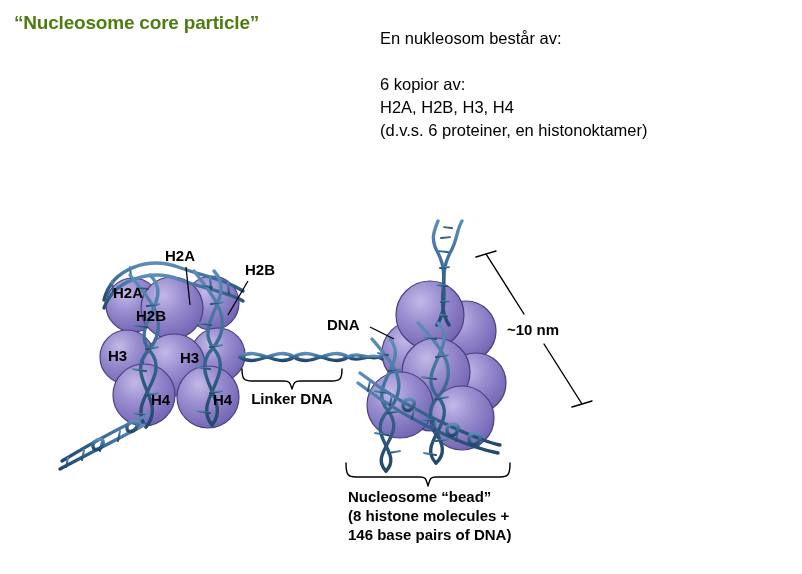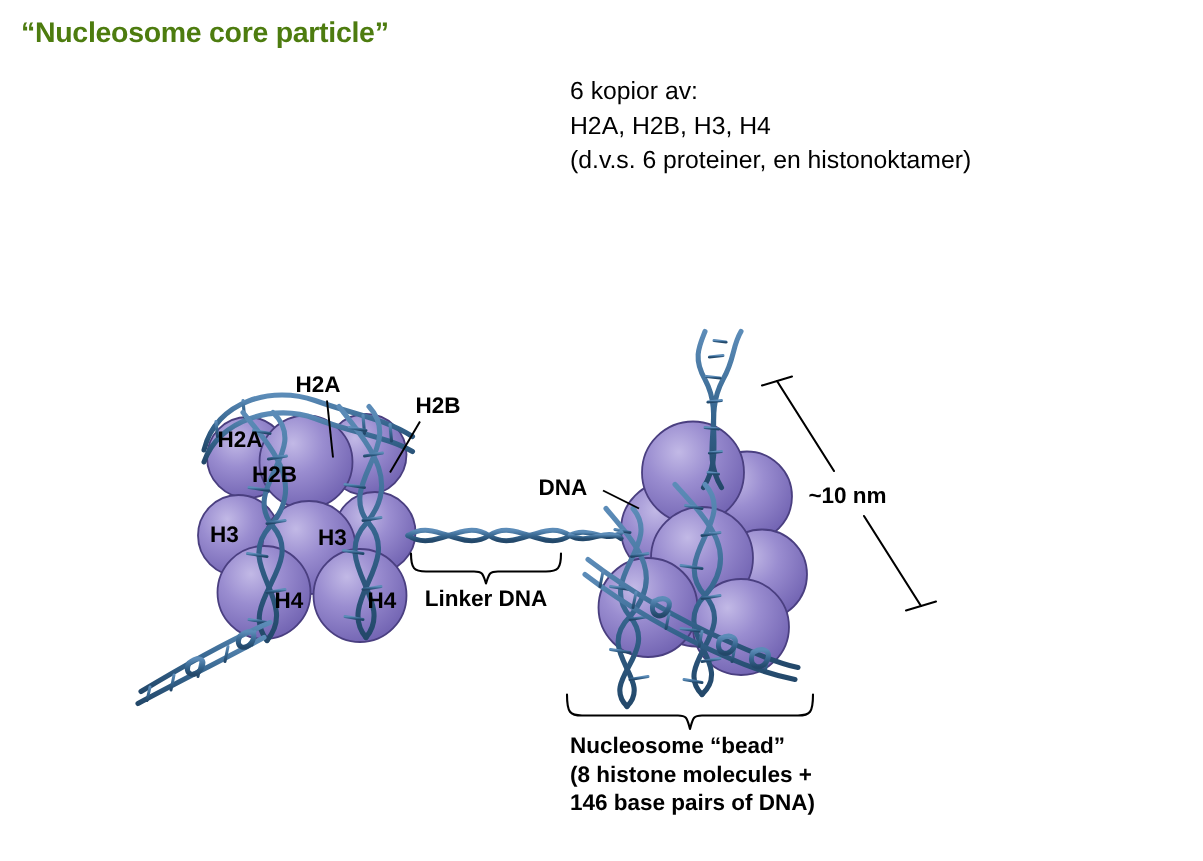--- a/index.html
+++ b/index.html
@@ -45,21 +45,20 @@
     height: 23px;
   }
 
   
   #figure-panel {
     position: absolute;
     left: 0px;
     top: 205px;
     width: 704px;
     height: 369px;
-    margin-left: 32px;
   }
   #figure-panel svg {
     display: block;
   }
 
   
   .fig-label {
     font-family: "Liberation Sans", sans-serif;
     font-size: 15px;
     font-weight: bold;
@@ -89,20 +88,21 @@
     fill: none;
     stroke-linecap: round;
   }
 </style>
 </head>
 <body>
 
 <div id="slide-title">“Nucleosome core particle”</div>
 
 <div id="notes-block">
+  <div class="note-line">En nukleosom består av:</div>
   <div class="note-gap"></div>
   <div class="note-line">6 kopior av:</div>
   <div class="note-line">H2A, H2B, H3, H4</div>
   <div class="note-line">(d.v.s. 6 proteiner, en histonoktamer)</div>
   <div class="note-gap"></div>
 </div>
 
 <div id="figure-panel">
 <svg width="802" height="369" viewBox="0 0 802 369" xmlns="http://www.w3.org/2000/svg">
   <defs>

